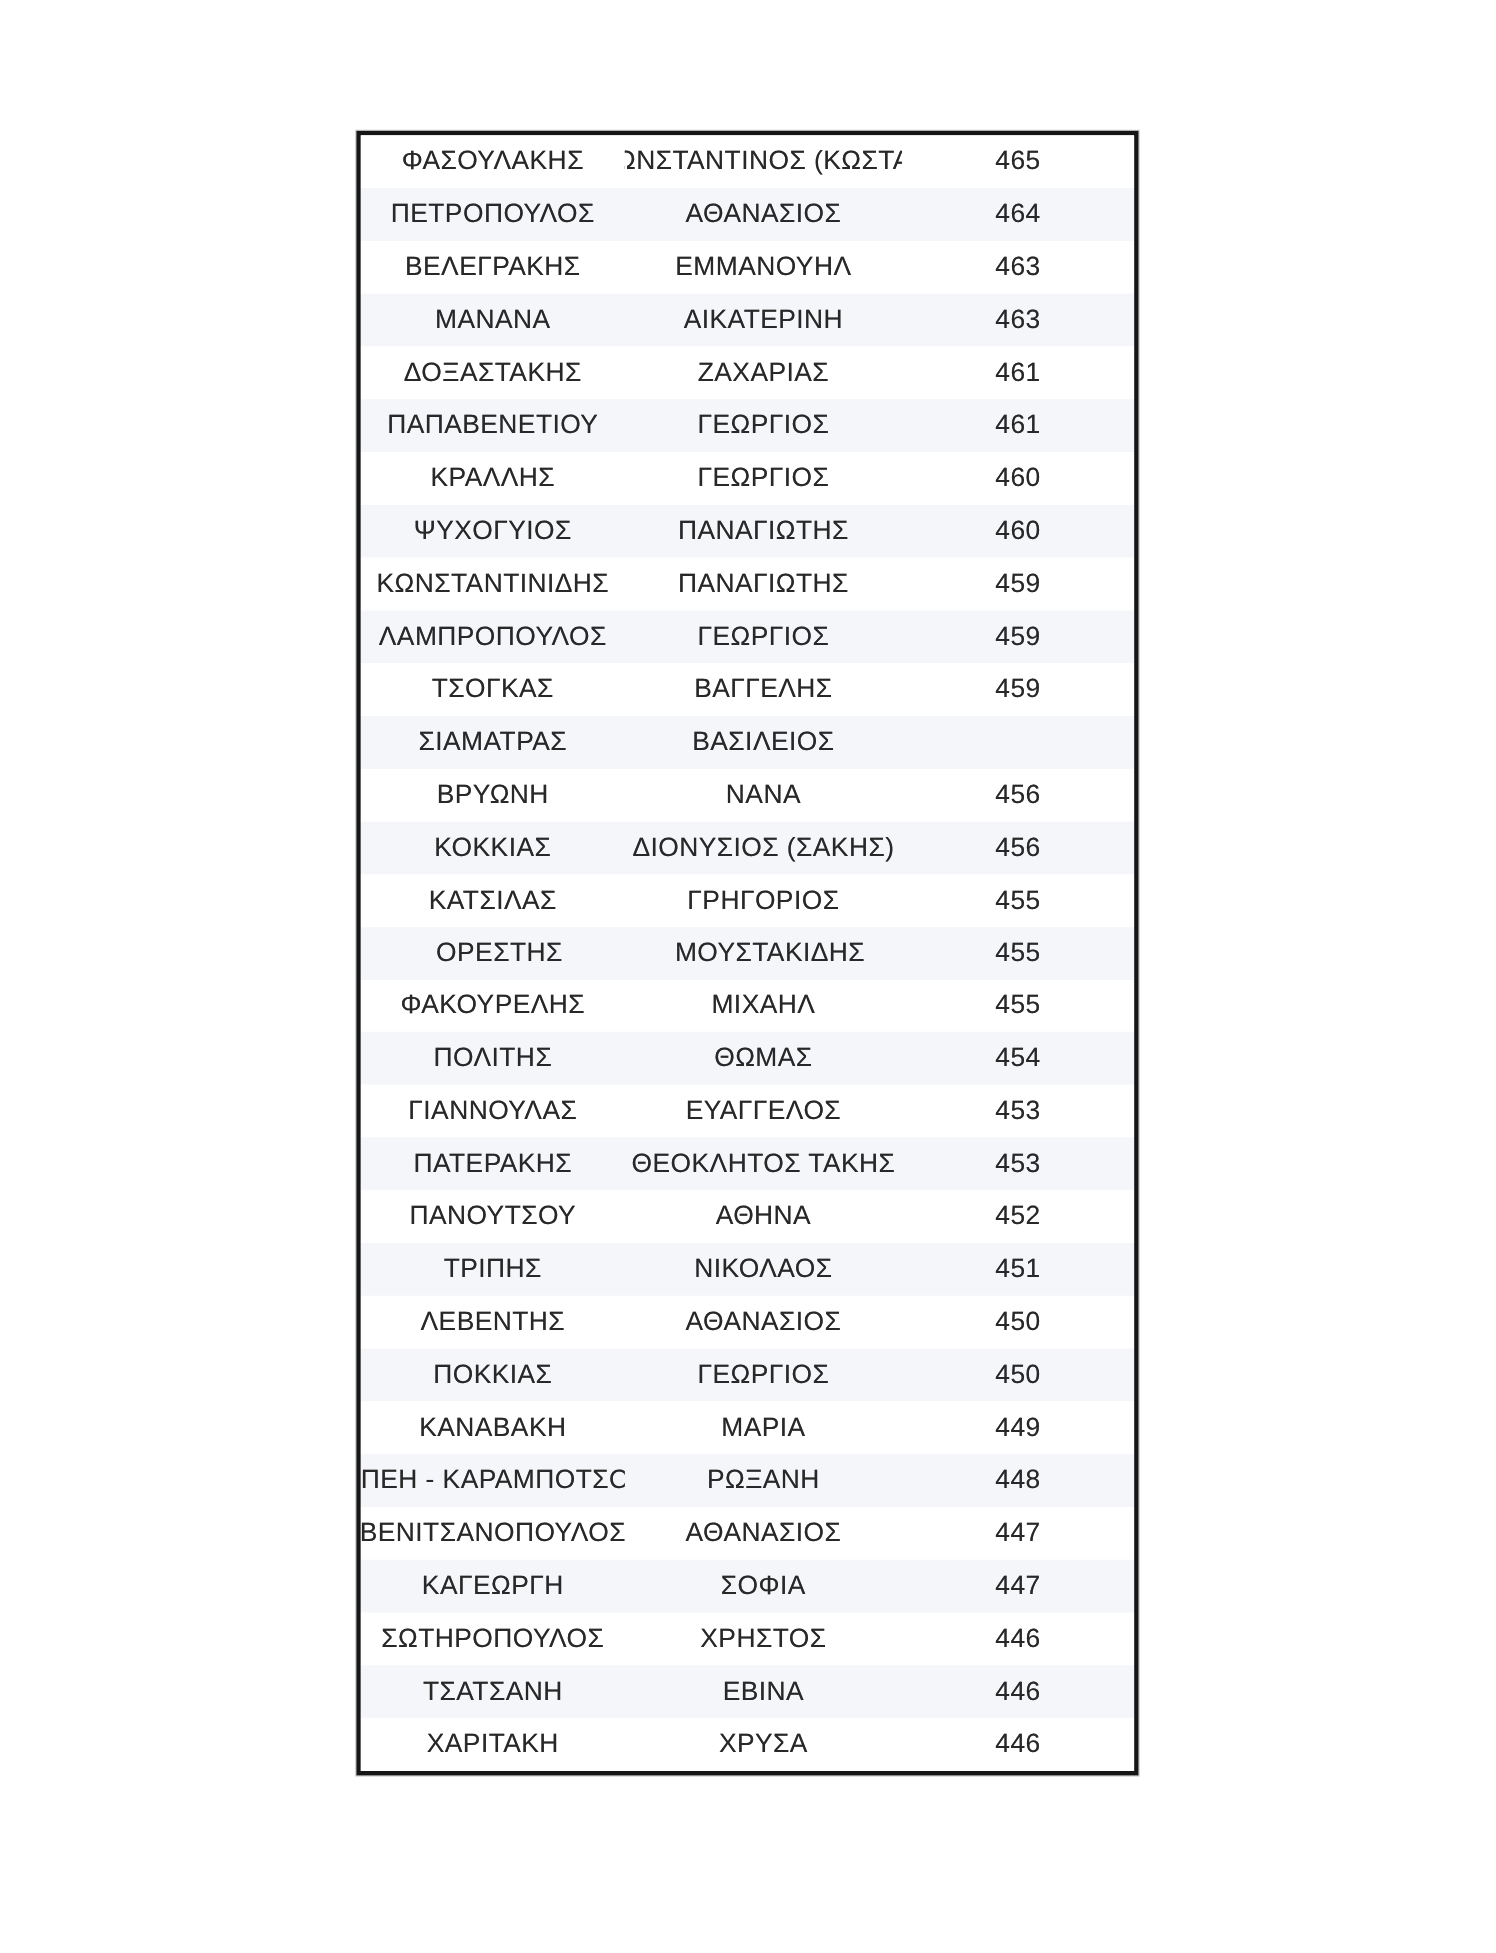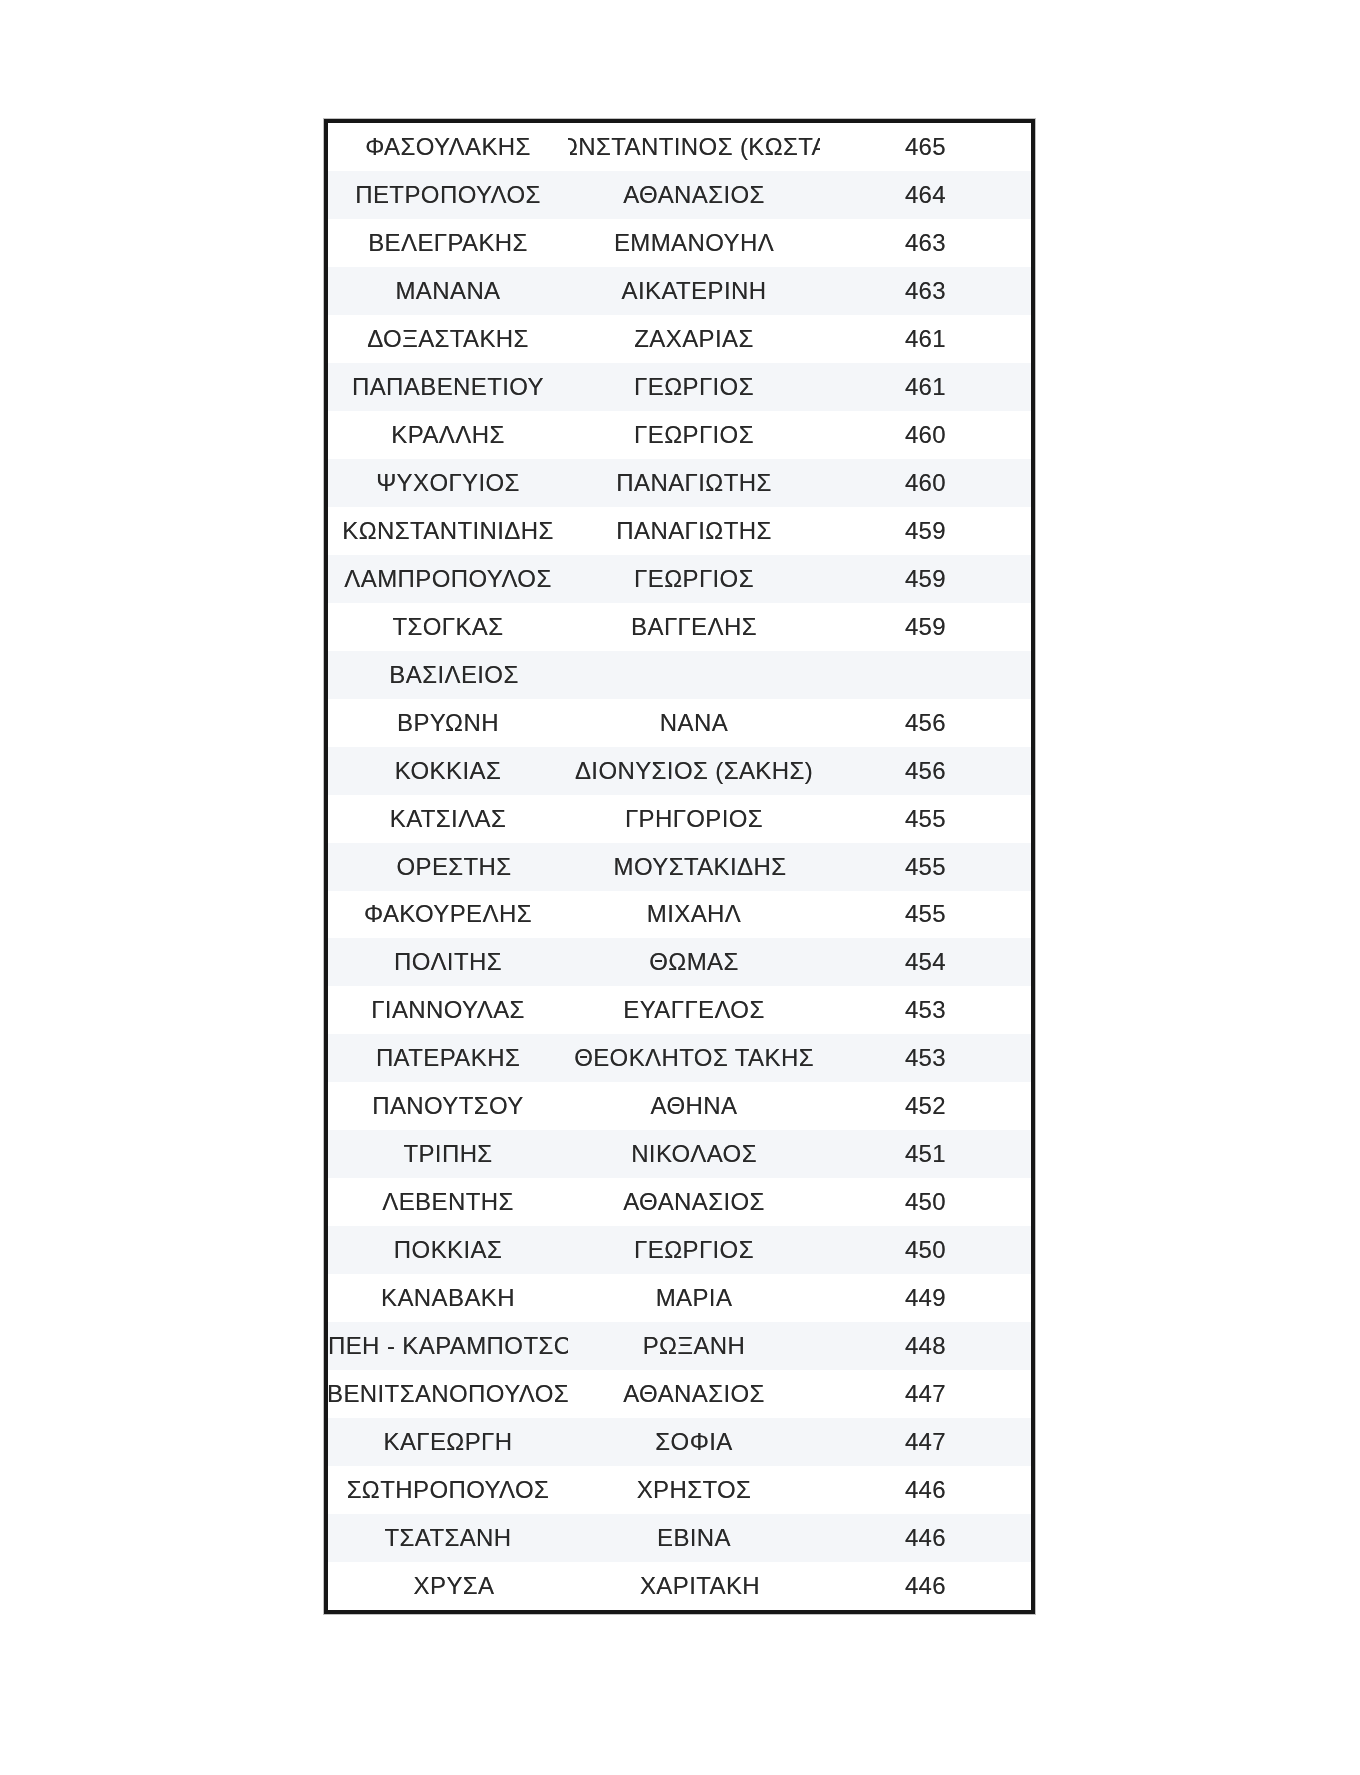--- a/index.html
+++ b/index.html
@@ -127,20 +127,21 @@
     <div class="cell c3">459</div>
   </div>
 
   <div class="row odd">
     <div class="cell c1">ΤΣΟΓΚΑΣ</div>
     <div class="cell c2">ΒΑΓΓΕΛΗΣ</div>
     <div class="cell c3">459</div>
   </div>
 
   <div class="row even">
+    <div class="cell c1">ΣΙΑΜΑΤΡΑΣ</div>
     <div class="cell c2">ΒΑΣΙΛΕΙΟΣ</div>
   </div>
 
   <div class="row odd">
     <div class="cell c1">ΒΡΥΩΝΗ</div>
     <div class="cell c2">ΝΑΝΑ</div>
     <div class="cell c3">456</div>
   </div>
 
   <div class="row even">
@@ -239,22 +240,22 @@
     <div class="cell c3">446</div>
   </div>
 
   <div class="row even">
     <div class="cell c1">ΤΣΑΤΣΑΝΗ</div>
     <div class="cell c2">ΕΒΙΝΑ</div>
     <div class="cell c3">446</div>
   </div>
 
   <div class="row odd">
+    <div class="cell c1">ΧΑΡΙΤΑΚΗ</div>
     <div class="cell c2">ΧΡΥΣΑ</div>
-    <div class="cell c1">ΧΑΡΙΤΑΚΗ</div>
     <div class="cell c3">446</div>
   </div>
 </div>
   </div>
 
   <div class="watermark">Σαρώθηκε με το CamScanner</div>
 
 </div>
 
 </body></html>

